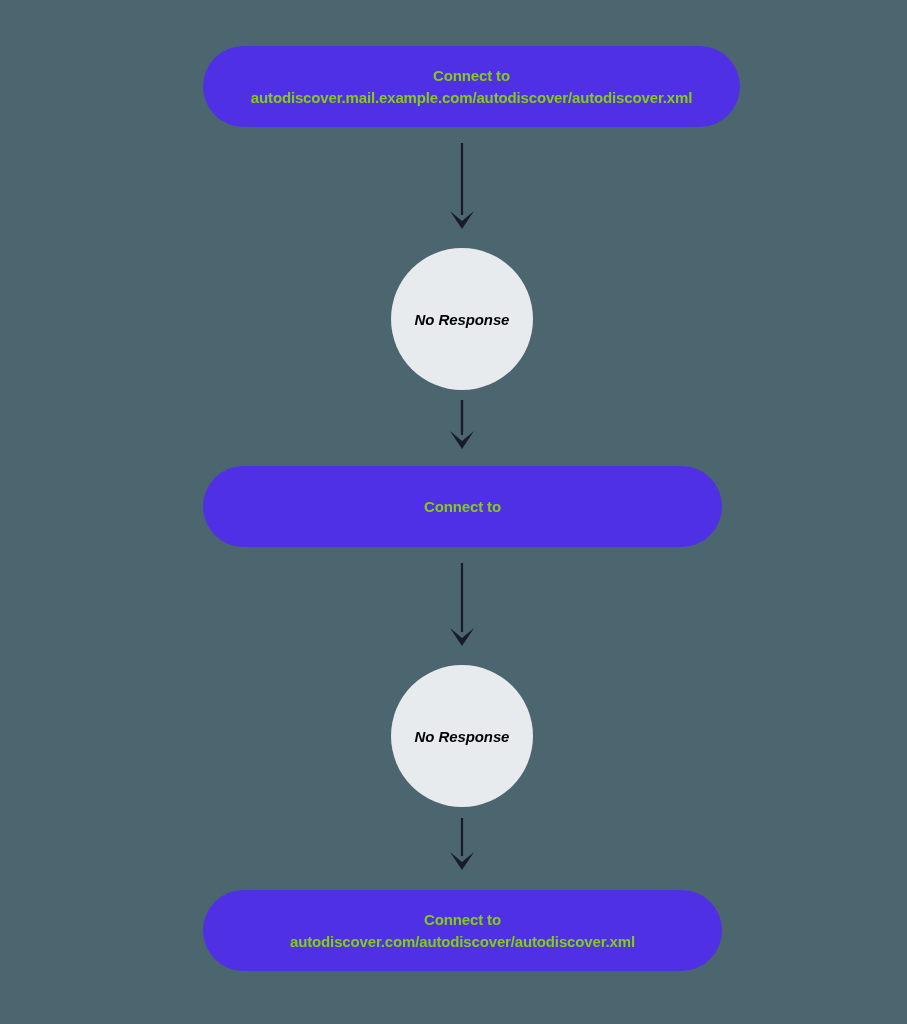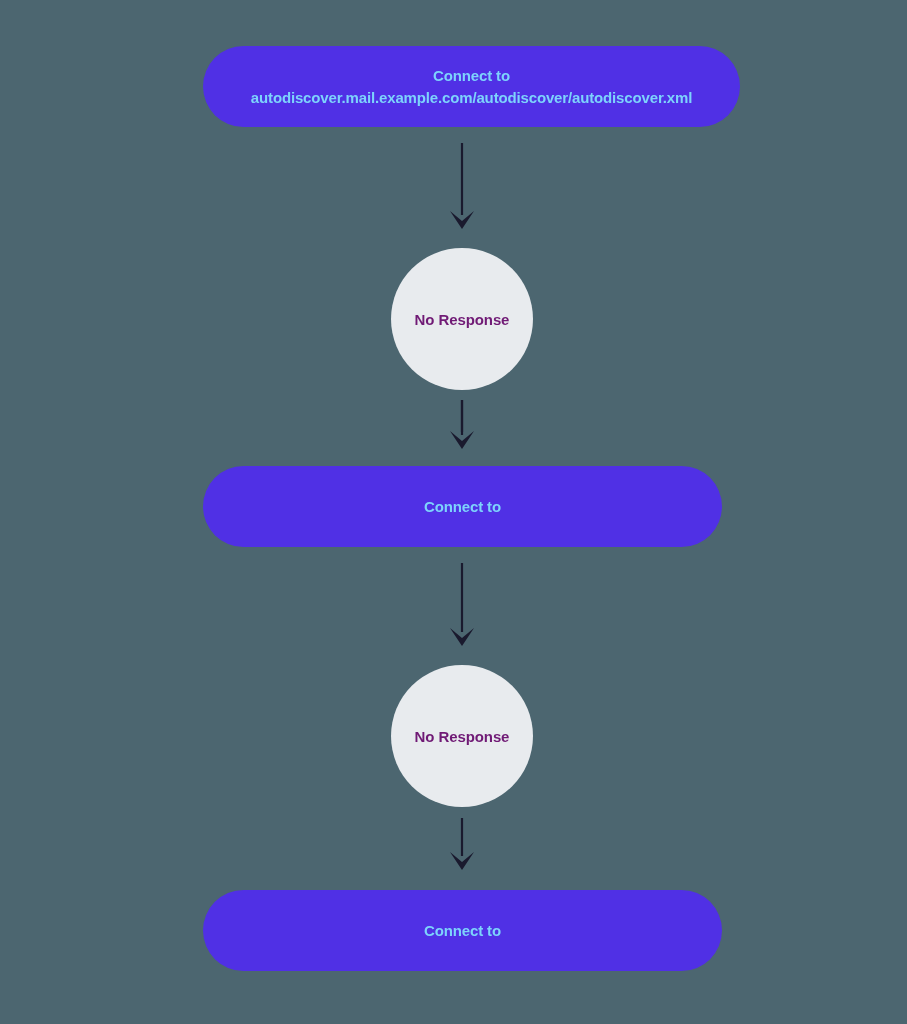--- a/index.html
+++ b/index.html
@@ -36,21 +36,21 @@
   .node-pill {
     position: absolute;
     box-sizing: border-box;
     background: #5030e5;
     border-radius: 999px;
     display: flex;
     flex-direction: column;
     align-items: center;
     justify-content: center;
     text-align: center;
-    color: #7dd3fc;
+    color: #84cc16;
     padding: 0 26px;
   }
   .node-pill .pill-line {
     font-size: 15px;
     font-weight: bold;
     line-height: 1.45;
     letter-spacing: -0.15px;
     white-space: nowrap;
   }
 
@@ -78,21 +78,22 @@
     position: absolute;
     box-sizing: border-box;
     width: 142px;
     height: 142px;
     border-radius: 50%;
     background: #e8ebee;
     display: flex;
     align-items: center;
     justify-content: center;
     text-align: center;
-    color: #701a75;
+    color: #000000;
+    font-style: italic;
   }
   .node-circle .circle-label {
     font-size: 15px;
     font-weight: bold;
     letter-spacing: -0.1px;
     white-space: nowrap;
   }
 
   #node-circle-1 {
     left: 391px;
@@ -144,15 +145,16 @@
   <div id="node-pill-2" class="node-pill">
     <div class="pill-line">Connect to</div>
   </div>
 
   <div id="node-circle-2" class="node-circle">
     <div class="circle-label">No Response</div>
   </div>
 
   <div id="node-pill-3" class="node-pill">
     <div class="pill-line">Connect to</div>
+    <div class="pill-line">autodiscover.com/autodiscover/autodiscover.xml</div>
   </div>
 
 </div>
 
 </body></html>

